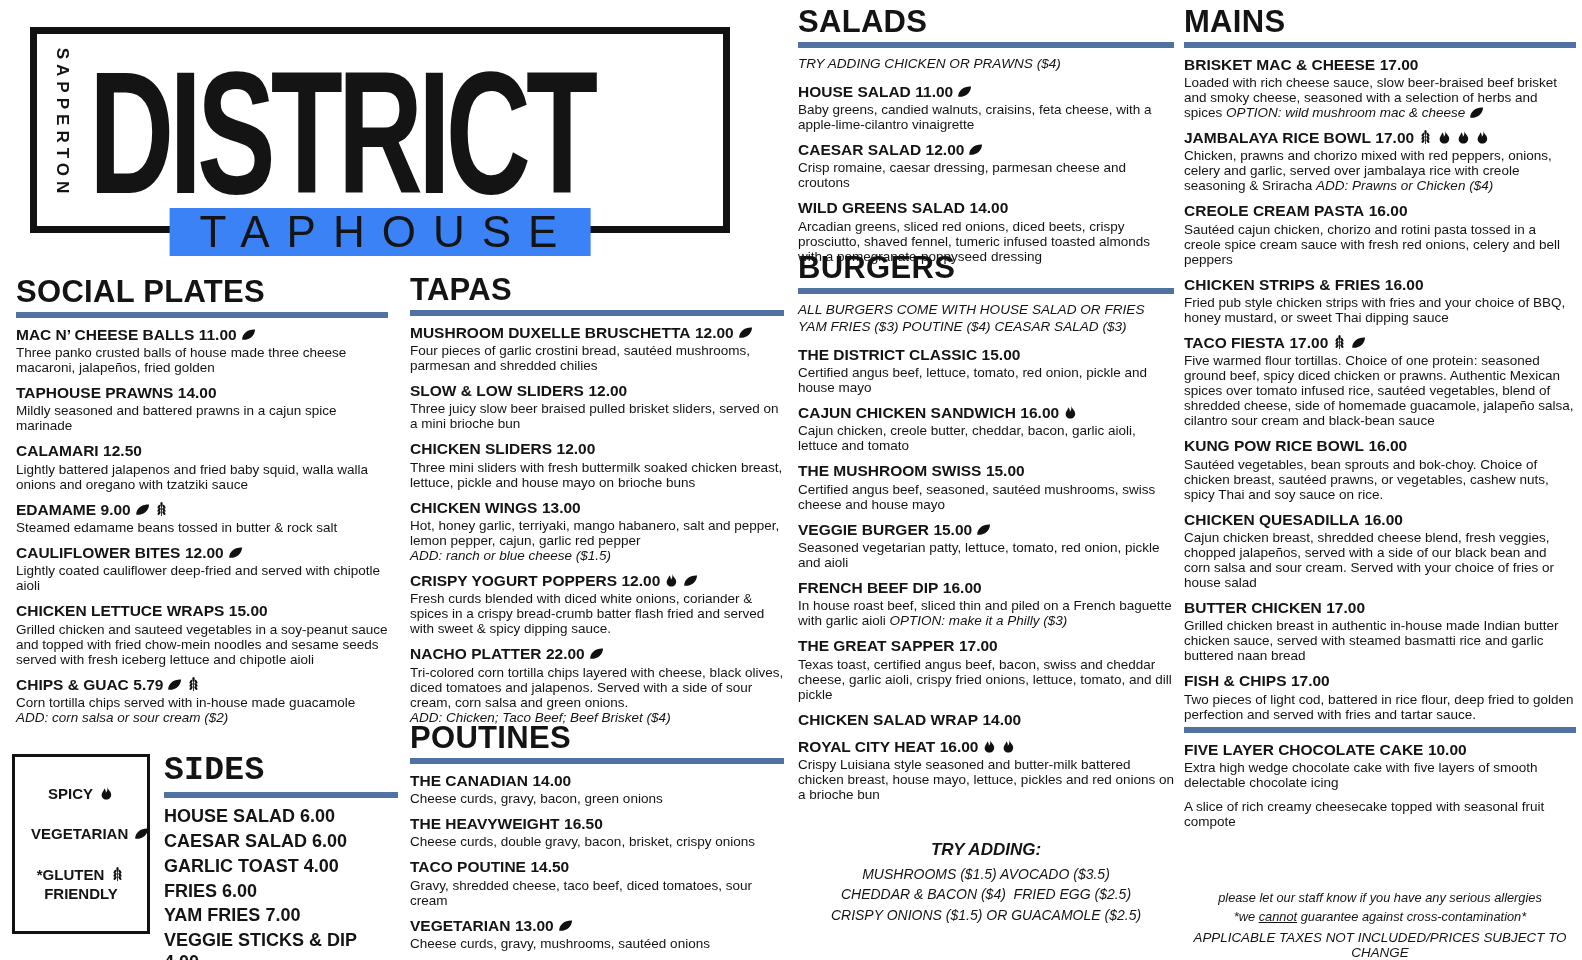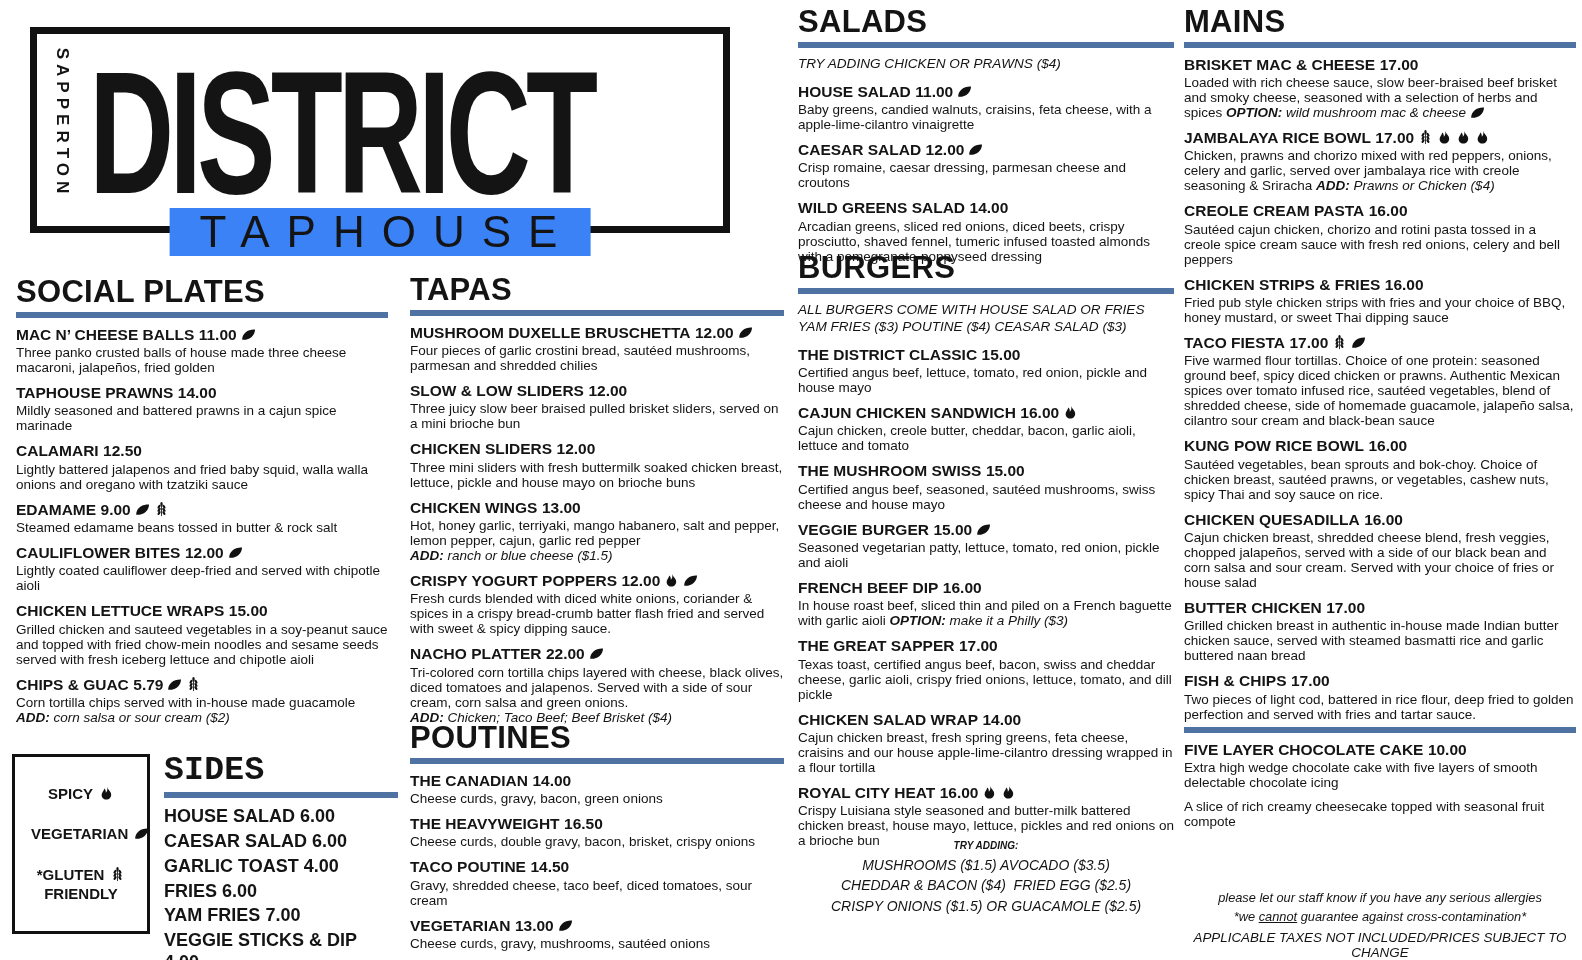--- a/index.html
+++ b/index.html
@@ -33,41 +33,41 @@
   }
 
   
   .sec h2{margin:0;font-size:31px;font-weight:800;letter-spacing:.3px;line-height:1.05;}
   .rule{height:6px;background:var(--accent);margin:3px 0 8px;}
   .note{font-style:italic;font-size:13.6px;margin:0 0 10px;white-space:pre-line;line-height:1.25;}
   .item{margin-bottom:9px;}
   .ihead{line-height:1.15;}
   .nm,.pr{font-weight:800;font-size:15.5px;}
   .desc{margin:1px 0 0;font-size:13.5px;line-height:1.11;white-space:pre-line;}
-  .mk{font-style:italic;font-weight:700;}
+  .mk{font-style:italic;font-weight:400;}
   .ad{font-style:italic;}
   .ic{width:15px;height:15px;vertical-align:-2px;margin-left:4px;fill:#111;}
   .desc .ic{vertical-align:-3px;}
 
   
   .legend-box{
     float:left;width:138px;height:180px;border:3px solid #111;
     display:flex;flex-direction:column;justify-content:space-evenly;
     text-align:center;padding:6px 16px;
   }
   .lg-item{font-weight:700;font-size:15px;line-height:1.25;}
   .lg-row{display:inline-flex;align-items:center;gap:2px;}
   .sides-wrap{margin-left:152px;}
   .sides-wrap h2{font-size:33px;font-family:Liberation Mono, monospace;}
   .sides-wrap .rule{width:234px;}
   .side-line{font-weight:800;font-size:18px;line-height:1.22;margin-bottom:3px;}
 
   
   .try-adding{text-align:center;font-style:italic;}
-  .ta-title{font-weight:800;font-size:10px;margin-bottom:4px;}
+  .ta-title{font-weight:800;font-size:17px;margin-bottom:4px;}
   .ta-line{font-size:14px;line-height:1.45;font-style:italic;}
   .footnote{text-align:center;font-style:italic;font-size:12.8px;line-height:1.5;}
   .taxes{text-align:center;font-style:italic;font-size:13.4px;}
 </style>
 </head>
 <body>
 
 <svg width="0" height="0" style="position:absolute" aria-hidden="true">
   <defs>
     <symbol id="i-leaf" viewBox="0 0 16 16">
@@ -347,21 +347,20 @@
         <p class="desc">In house roast beef, sliced thin and piled on a French baguette with garlic aioli <b class="mk">OPTION:</b><i class="ad"> make it a Philly ($3)</i></p>
       </div>
 
       <div class="item">
         <div class="ihead"><span class="nm">THE GREAT SAPPER</span> <span class="pr">17.00</span><span class="ics"></span></div>
         <p class="desc">Texas toast, certified angus beef, bacon, swiss and cheddar cheese, garlic aioli, crispy fried onions, lettuce, tomato, and dill pickle</p>
       </div>
 
       <div class="item">
         <div class="ihead"><span class="nm">CHICKEN SALAD WRAP</span> <span class="pr">14.00</span><span class="ics"></span></div>
-        <p class="desc">Cajun chicken breast, fresh spring greens, feta cheese, craisins and our house apple-lime-cilantro dressing wrapped in a flour tortilla</p>
       </div>
 
       <div class="item">
         <div class="ihead"><span class="nm">ROYAL CITY HEAT</span> <span class="pr">16.00</span><span class="ics"><svg class="ic" viewBox="0 0 16 16">
               <use href="#i-flame"></use>
             </svg><svg class="ic" viewBox="0 0 16 16">
               <use href="#i-flame"></use>
             </svg></span></div>
         <p class="desc">Crispy Luisiana style seasoned and butter-milk battered chicken breast, house mayo, lettuce, pickles and red onions on a brioche bun</p>
       </div>

